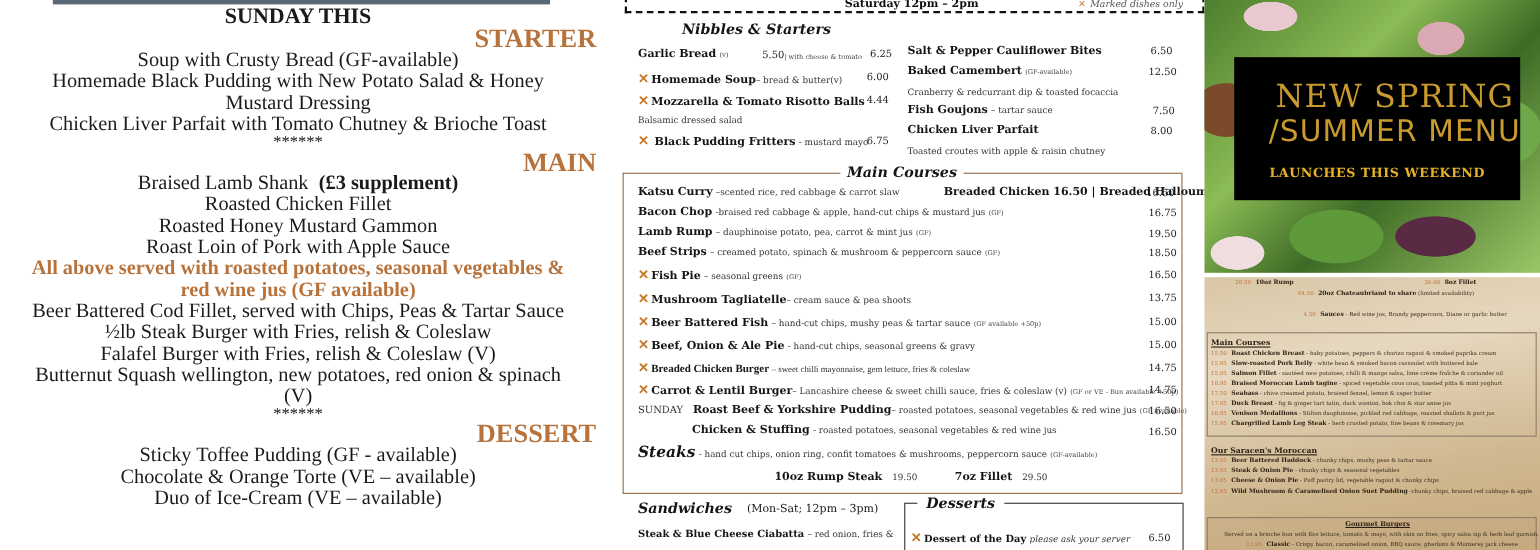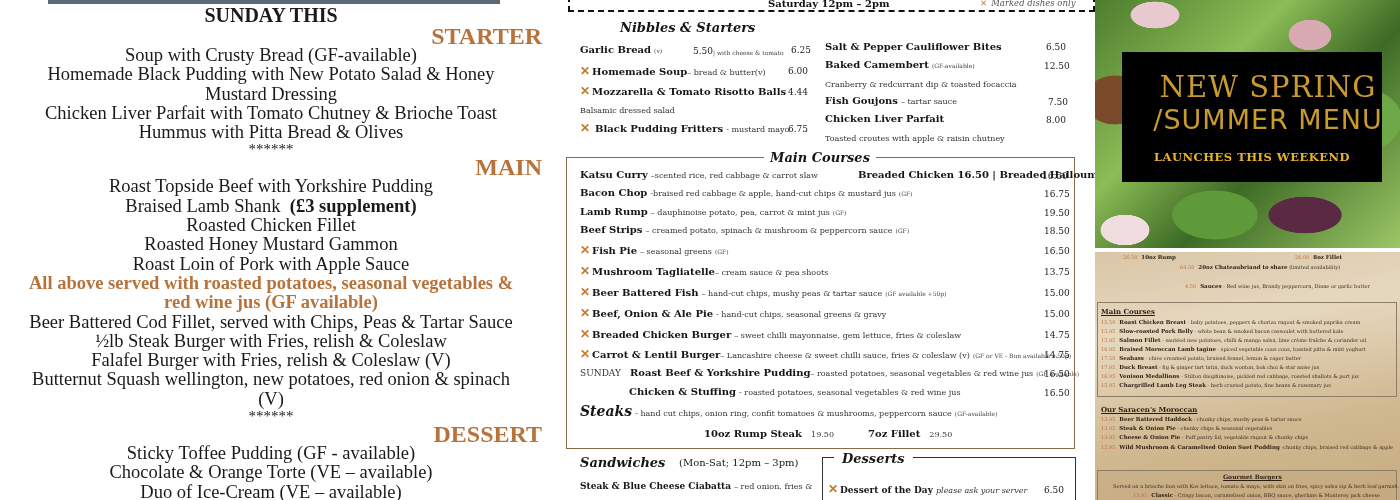--- a/index.html
+++ b/index.html
@@ -66,24 +66,22 @@
 
 <div id="p1">
   <div class="topbar"></div>
   <div class="col">
     <div class="title">SUNDAY THIS</div>
     <div class="sec">STARTER</div>
     <div>Soup with Crusty Bread (GF-available)</div>
     <div>Homemade Black Pudding with New Potato Salad &amp; Honey</div>
     <div>Mustard Dressing</div>
     <div>Chicken Liver Parfait with Tomato Chutney &amp; Brioche Toast</div>
-    <div>Hummus with Pitta Bread &amp; Olives</div>
     <div class="stars">******</div>
     <div class="sec">MAIN</div>
-    <div>Roast Topside Beef with Yorkshire Pudding</div>
     <div><span>Braised Lamb Shank</span>&nbsp;&nbsp;<b>(£3 supplement)</b></div>
     <div>Roasted Chicken Fillet</div>
     <div>Roasted Honey Mustard Gammon</div>
     <div>Roast Loin of Pork with Apple Sauce</div>
     <div class="note">All above served with roasted potatoes, seasonal vegetables &amp;</div>
     <div class="note">red wine jus (GF available)</div>
     <div>Beer Battered Cod Fillet, served with Chips, Peas &amp; Tartar Sauce</div>
     <div>½lb Steak Burger with Fries, relish &amp; Coleslaw</div>
     <div>Falafel Burger with Fries, relish &amp; Coleslaw (V)</div>
     <div>Butternut Squash wellington, new potatoes, red onion &amp; spinach</div>
@@ -150,21 +148,21 @@
 
   <div class="it" style="left:30px; top:264px;"><span class="xicon">✕</span><b>Mushroom Tagliatelle</b><span class="d">– cream sauce &amp; pea shoots</span></div>
   <div class="price" style="left:494px; top:267px;">13.75</div>
 
   <div class="it" style="left:30px; top:285px;"><span class="xicon">✕</span><b>Beer Battered Fish</b> <span class="d">– hand-cut chips, mushy peas &amp; tartar sauce</span> <span class="sm">(GF available +50p)</span></div>
   <div class="price" style="left:494px; top:288px;">15.00</div>
 
   <div class="it" style="left:30px; top:306px;"><span class="xicon">✕</span><b>Beef, Onion &amp; Ale Pie</b> <span class="d">- hand-cut chips, seasonal greens &amp; gravy</span></div>
   <div class="price" style="left:494px; top:309px;">15.00</div>
 
-  <div class="it" style="left:30px; top:327px;"><span class="xicon">✕</span><b>Breaded Chicken Burger</b> <span class="d">– sweet chilli mayonnaise, gem lettuce, fries &amp; coleslaw</span></div>
+  <div class="it" style="left:30px; top:327px;font-family:Liberation Serif, serif;"><span class="xicon">✕</span><b>Breaded Chicken Burger</b> <span class="d">– sweet chilli mayonnaise, gem lettuce, fries &amp; coleslaw</span></div>
   <div class="price" style="left:494px; top:330px;">14.75</div>
 
   <div class="it" style="left:30px; top:347px;"><span class="xicon">✕</span><b>Carrot &amp; Lentil Burger</b><span class="d">– Lancashire cheese &amp; sweet chilli sauce, fries &amp; coleslaw (v)</span> <span class="sm">(GF or VE - Bun available +50p)</span></div>
   <div class="price" style="left:494px; top:350px;">14.75</div>
 
   <div class="it" style="left:30px; top:367px;"><span class="d" style="font-size:9px;">SUNDAY</span>&nbsp;&nbsp;&nbsp;<b>Roast Beef &amp; Yorkshire Pudding</b><span class="d">– roasted potatoes, seasonal vegetables &amp; red wine jus</span> <span class="sm">(GF available)</span></div>
   <div class="price" style="left:494px; top:369px;">16.50</div>
 
   <div class="it" style="left:79px; top:386px;"><b>Chicken &amp; Stuffing</b> <span class="d">- roasted potatoes, seasonal vegetables &amp; red wine jus</span></div>
   <div class="price" style="left:494px; top:388px;">16.50</div>

